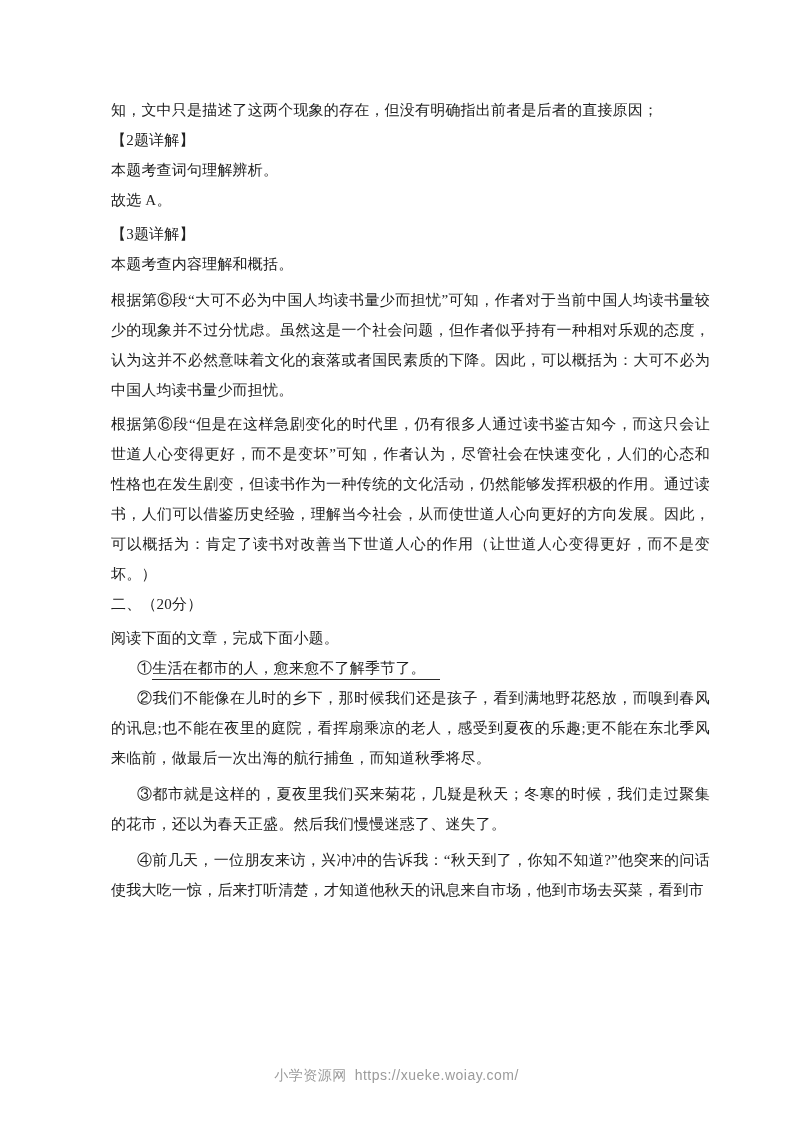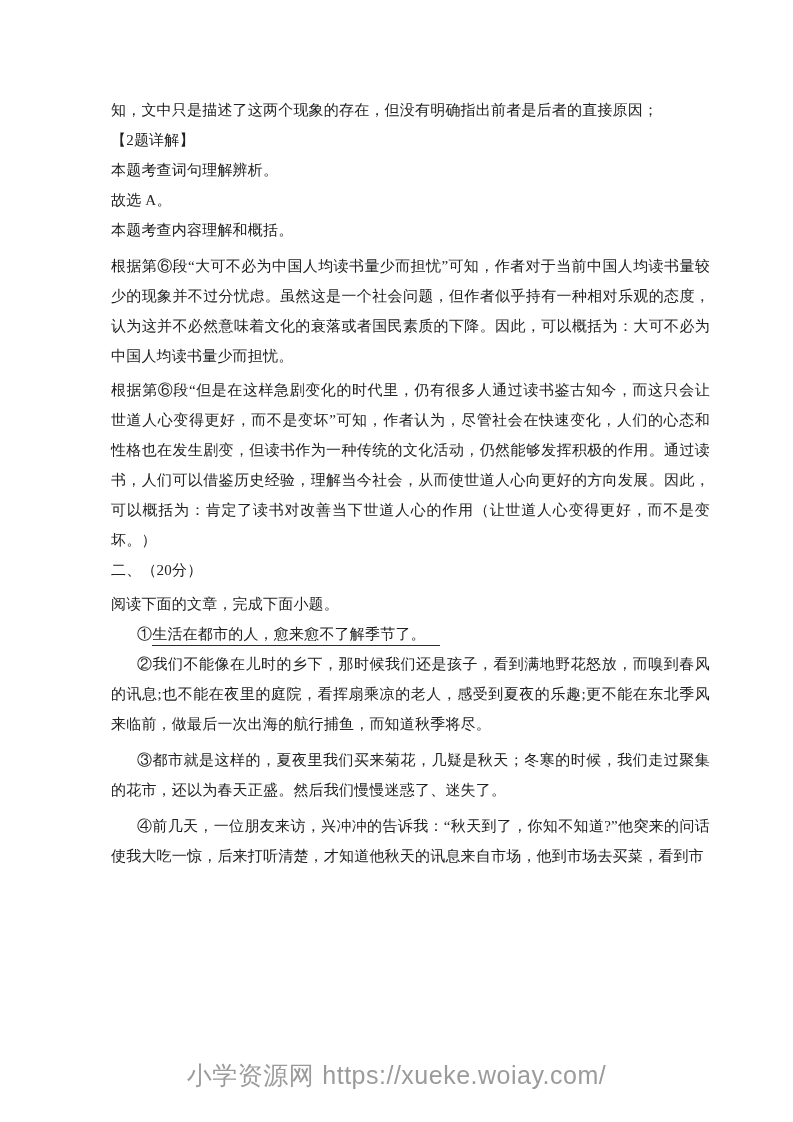--- a/index.html
+++ b/index.html
@@ -47,38 +47,39 @@
     padding-right: 14px;
     padding-bottom: 3px;
   }
   .footer {
     position: absolute;
     left: 0;
     top: 1061px;
     width: 793px;
     text-align: center;
     font-family: "Liberation Sans", "DejaVu Sans", sans-serif;
-    font-size: 25px;
+    font-size: 14px;
     line-height: 28px;
     color: #9b9b9b;
     letter-spacing: 0.5px;
   }
   .footer .sep { display: inline-block; width: 8px; }
 </style>
 </head>
 <body>
 
 <div class="page">
 
   <div class="content">
 
     <div class="para">知，文中只是描述了这两个现象的存在，但没有明确指出前者是后者的直接原因；</div>
     <div class="para">【2题详解】</div>
     <div class="para">本题考查词句理解辨析。</div>
     <div class="para">故选 A。</div>
+    <div class="para mt4">【3题详解】</div>
     <div class="para">本题考查内容理解和概括。</div>
     <div class="para mt6">根据第⑥段“大可不必为中国人均读书量少而担忧”可知，作者对于当前中国人均读书量较少的现象并不过分忧虑。虽然这是一个社会问题，但作者似乎持有一种相对乐观的态度，认为这并不必然意味着文化的衰落或者国民素质的下降。因此，可以概括为：大可不必为中国人均读书量少而担忧。</div>
     <div class="para mt4">根据第⑥段“但是在这样急剧变化的时代里，仍有很多人通过读书鉴古知今，而这只会让世道人心变得更好，而不是变坏”可知，作者认为，尽管社会在快速变化，人们的心态和性格也在发生剧变，但读书作为一种传统的文化活动，仍然能够发挥积极的作用。通过读书，人们可以借鉴历史经验，理解当今社会，从而使世道人心向更好的方向发展。因此，可以概括为：肯定了读书对改善当下世道人心的作用（让世道人心变得更好，而不是变坏。）</div>
 
     <div class="para mt2">二、（20分）</div>
     <div class="para mt4">阅读下面的文章，完成下面小题。</div>
 
 
     <div class="para article-para"><span>①</span><span class="underline">生活在都市的人，愈来愈不了解季节了。</span></div>
 

